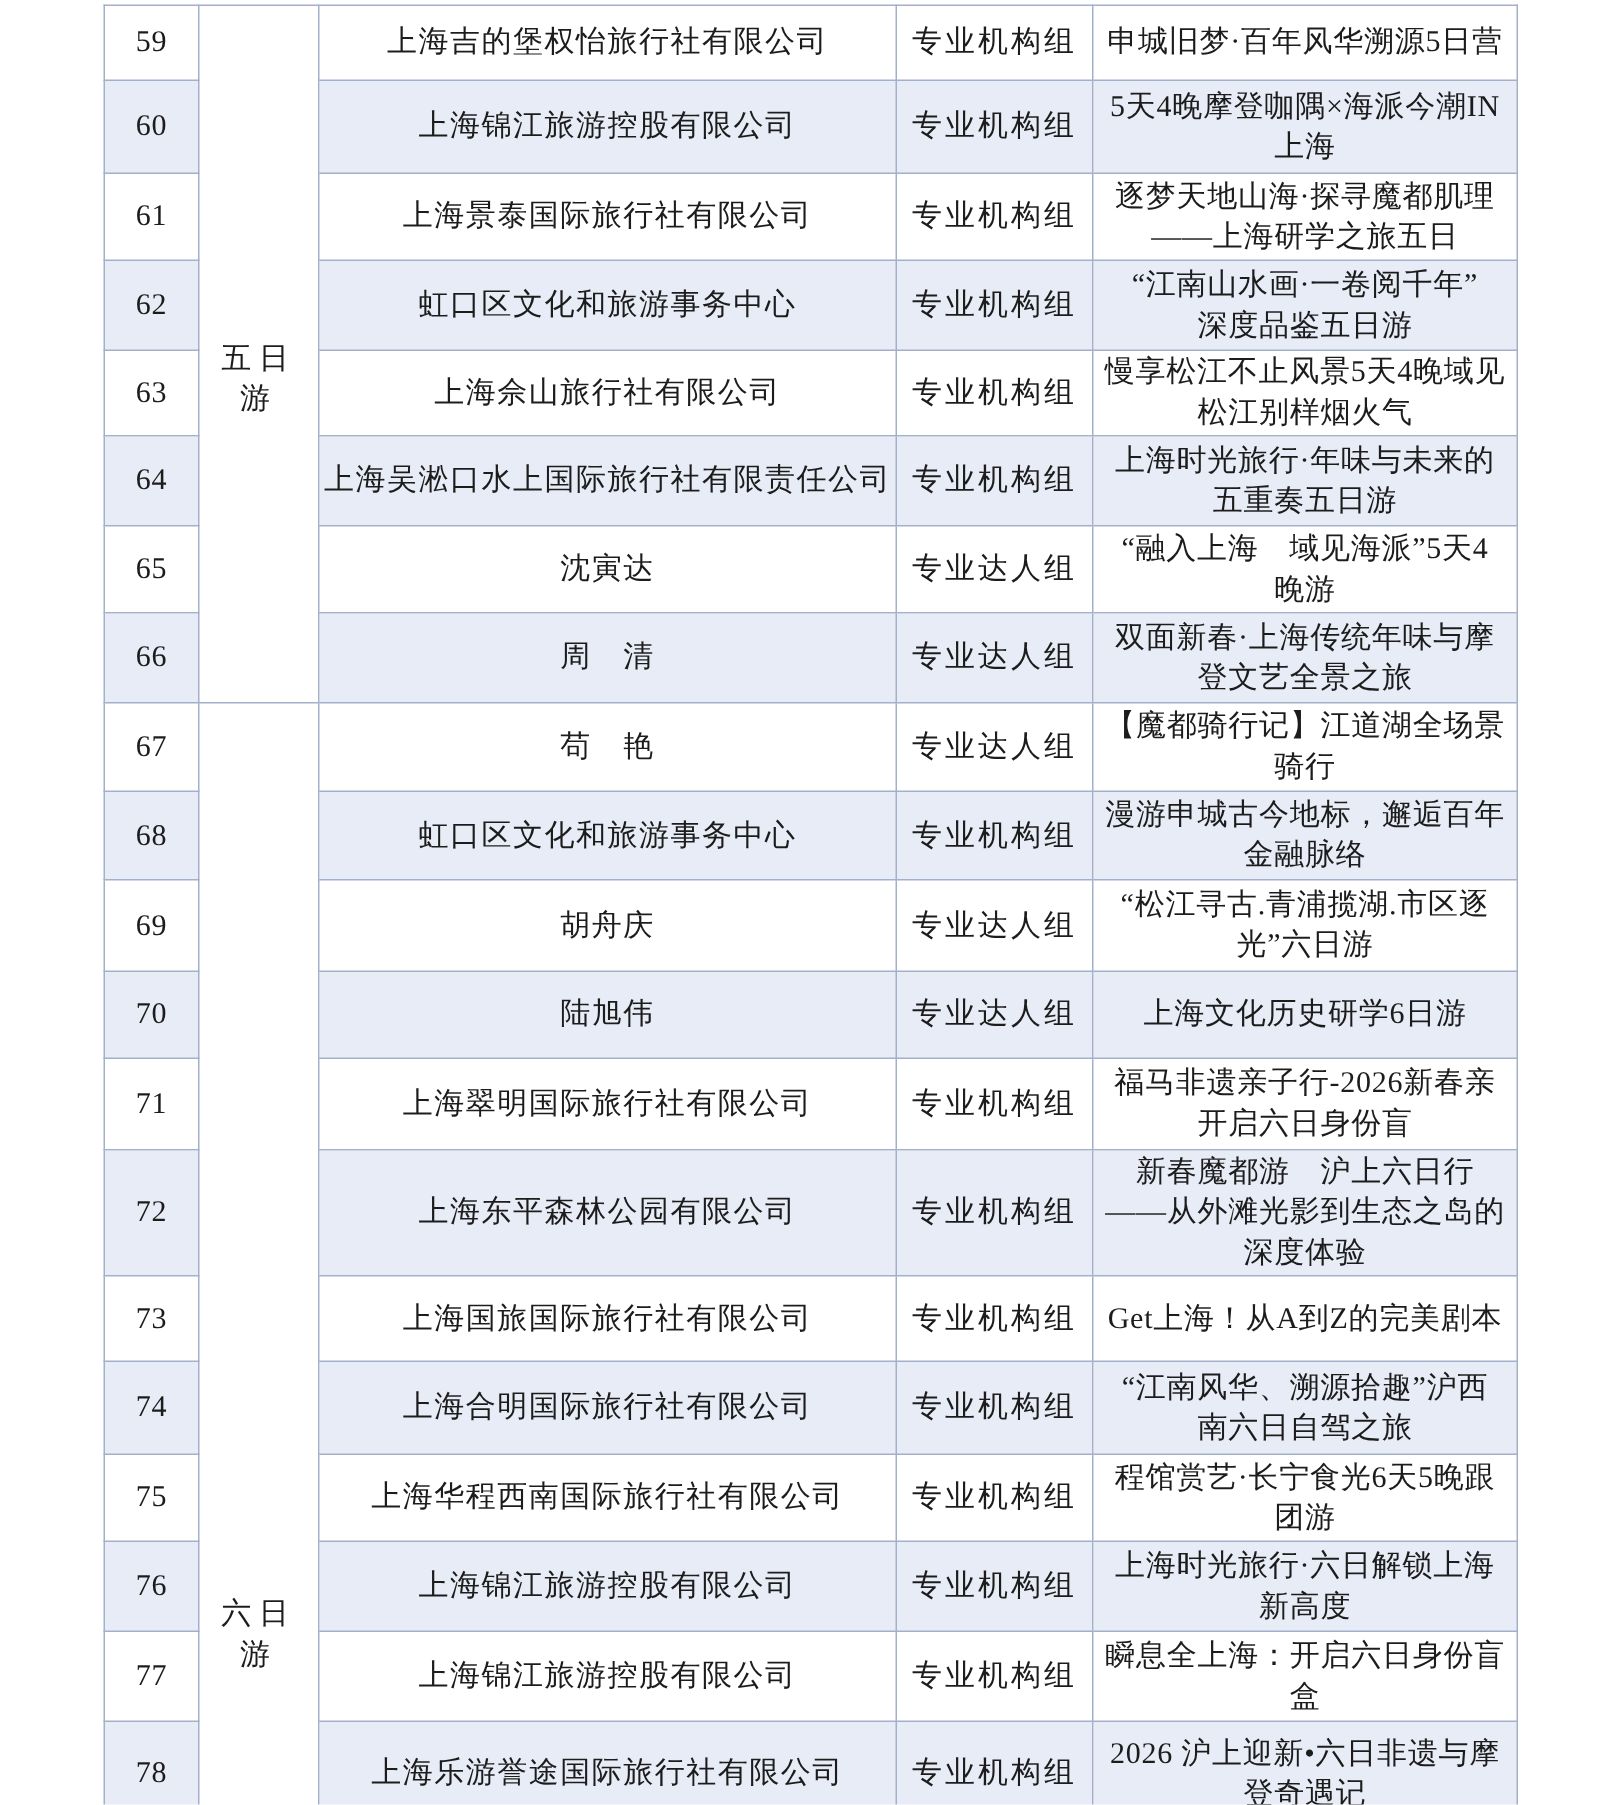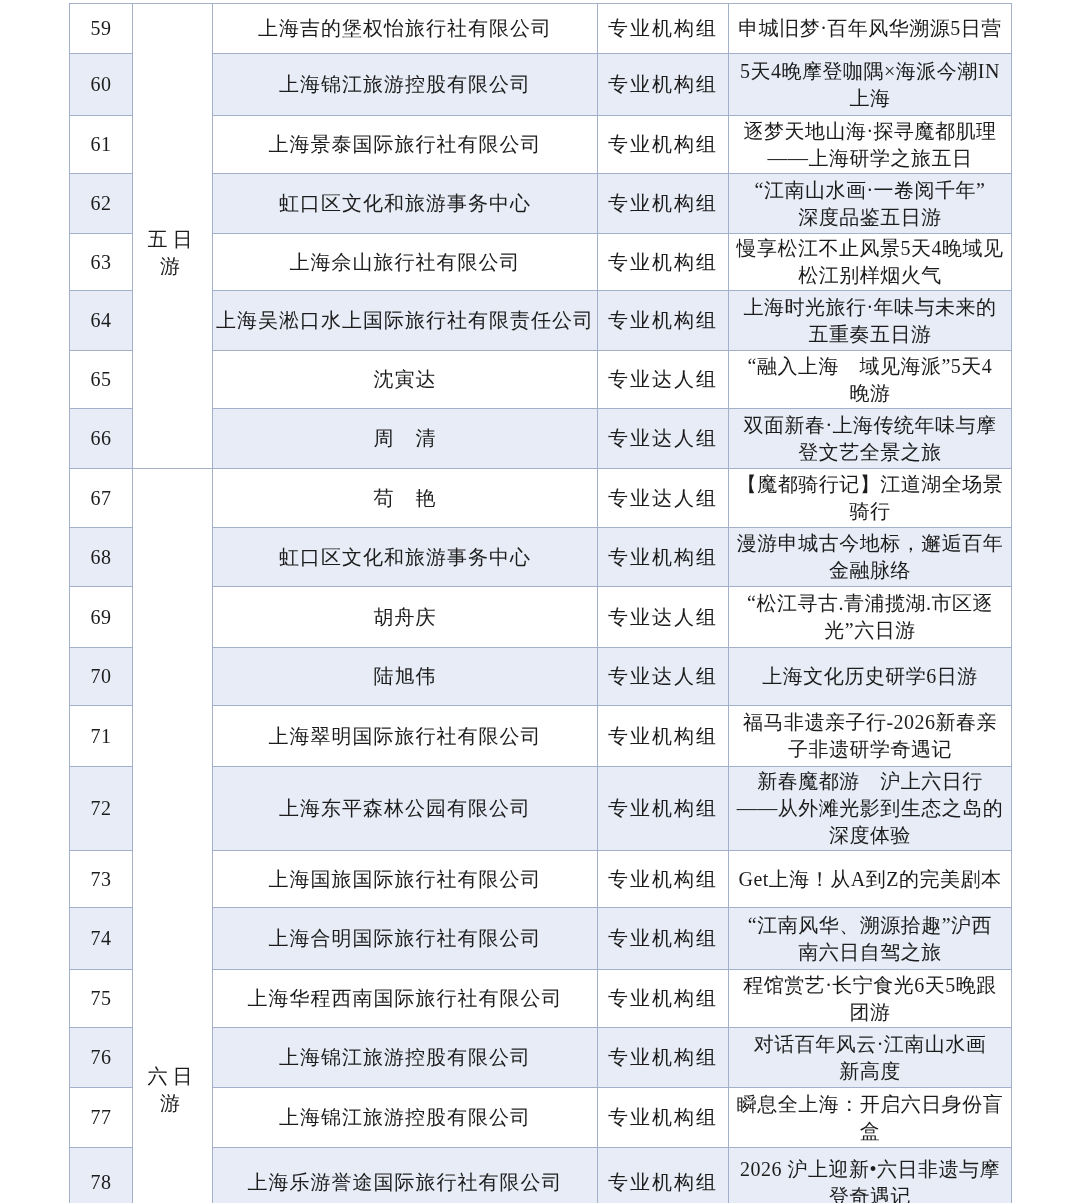--- a/index.html
+++ b/index.html
@@ -138,21 +138,21 @@
           <td class="c-no">70</td>
           <td class="c-name">陆旭伟</td>
           <td class="c-group">专业达人组</td>
           <td class="c-route">上海文化历史研学6日游</td>
         </tr>
         <tr style="height: 61px;">
           <td class="c-no">71</td>
           <td class="c-name">上海翠明国际旅行社有限公司</td>
           <td class="c-group">专业机构组</td>
           <td class="c-route">福马非遗亲子行-2026新春亲
-子非遗研学奇遇记</td>
+开启六日身份盲</td>
         </tr>
         <tr class="stripe" style="height: 80px;">
           <td class="c-no">72</td>
           <td class="c-name">上海东平森林公园有限公司</td>
           <td class="c-group">专业机构组</td>
           <td class="c-route">新春魔都游　沪上六日行
 ——从外滩光影到生态之岛的
 深度体验</td>
         </tr>
         <tr style="height: 57px;">
@@ -172,21 +172,21 @@
           <td class="c-no">75</td>
           <td class="c-name">上海华程西南国际旅行社有限公司</td>
           <td class="c-group">专业机构组</td>
           <td class="c-route">程馆赏艺·长宁食光6天5晚跟
 团游</td>
         </tr>
         <tr class="stripe" style="height: 60px; padding-left: 35px;">
           <td class="c-no">76</td>
           <td class="c-name">上海锦江旅游控股有限公司</td>
           <td class="c-group">专业机构组</td>
-          <td class="c-route">对话百年风云·江南山水画
+          <td class="c-route">上海时光旅行·六日解锁上海
 新高度</td>
         </tr>
         <tr style="height: 60px;">
           <td class="c-no">77</td>
           <td class="c-name">上海锦江旅游控股有限公司</td>
           <td class="c-group">专业机构组</td>
           <td class="c-route">瞬息全上海：开启六日身份盲
 盒</td>
         </tr>
         <tr class="stripe" style="height: 70px;">

